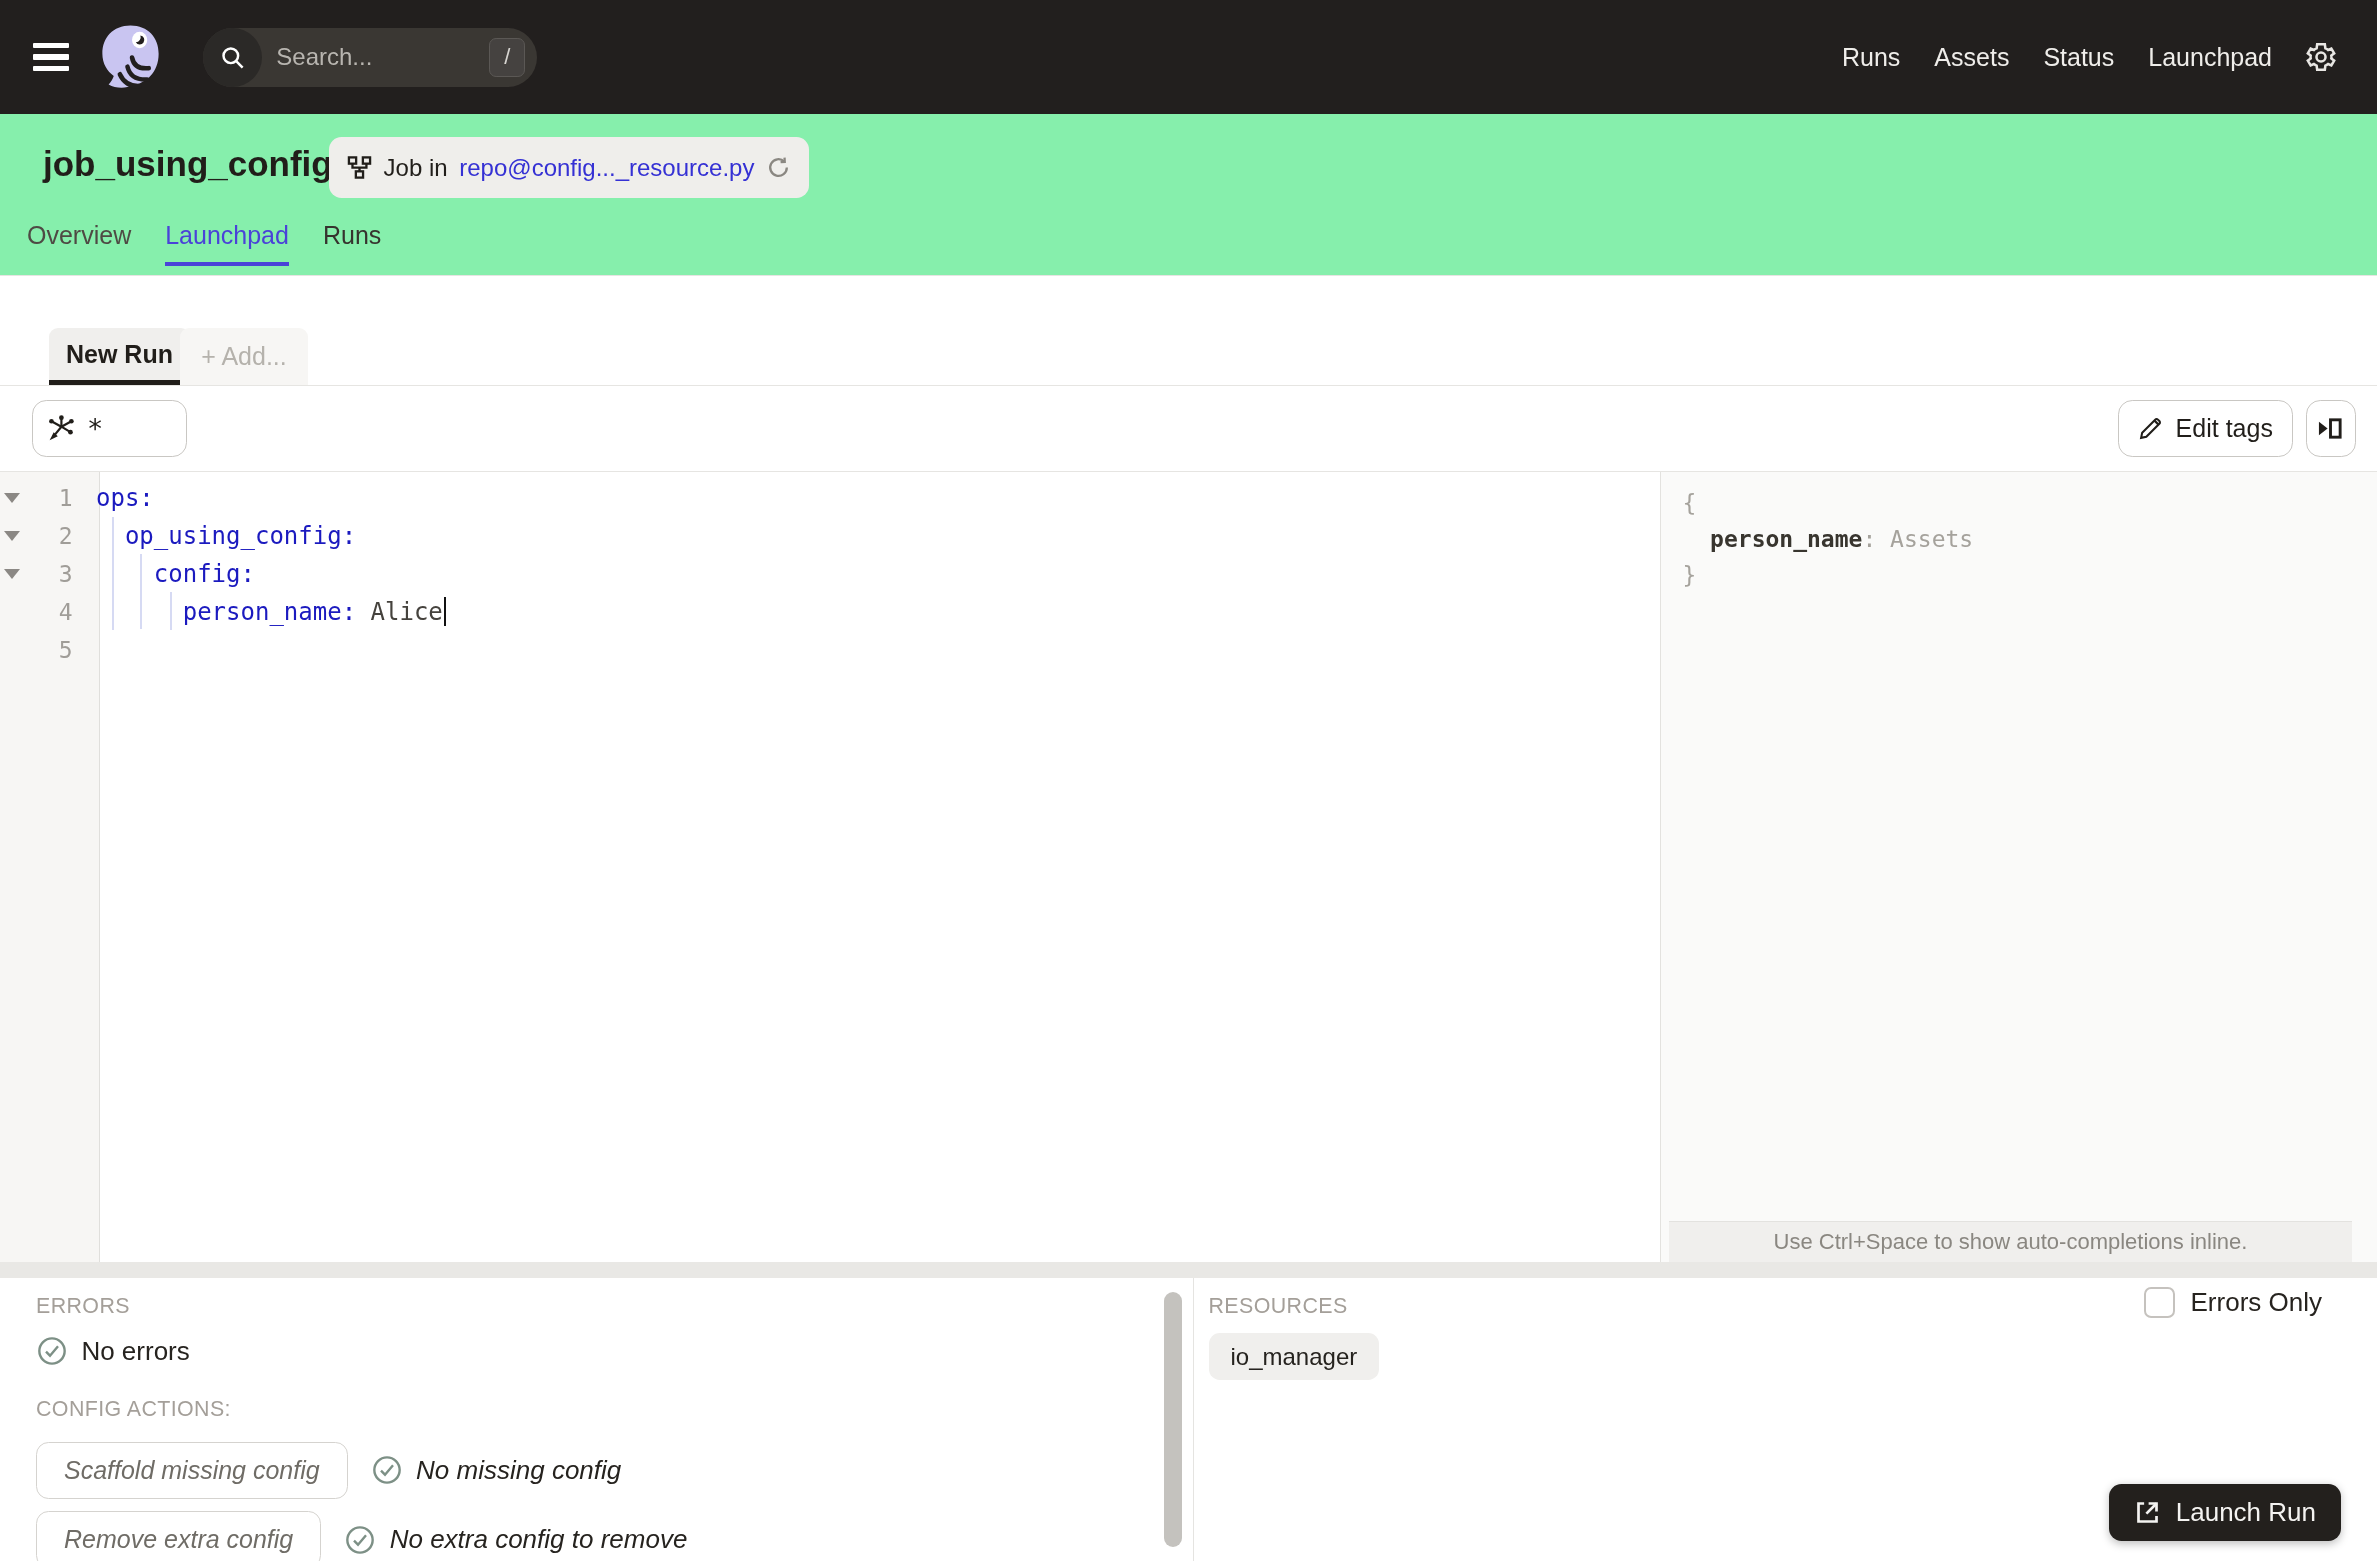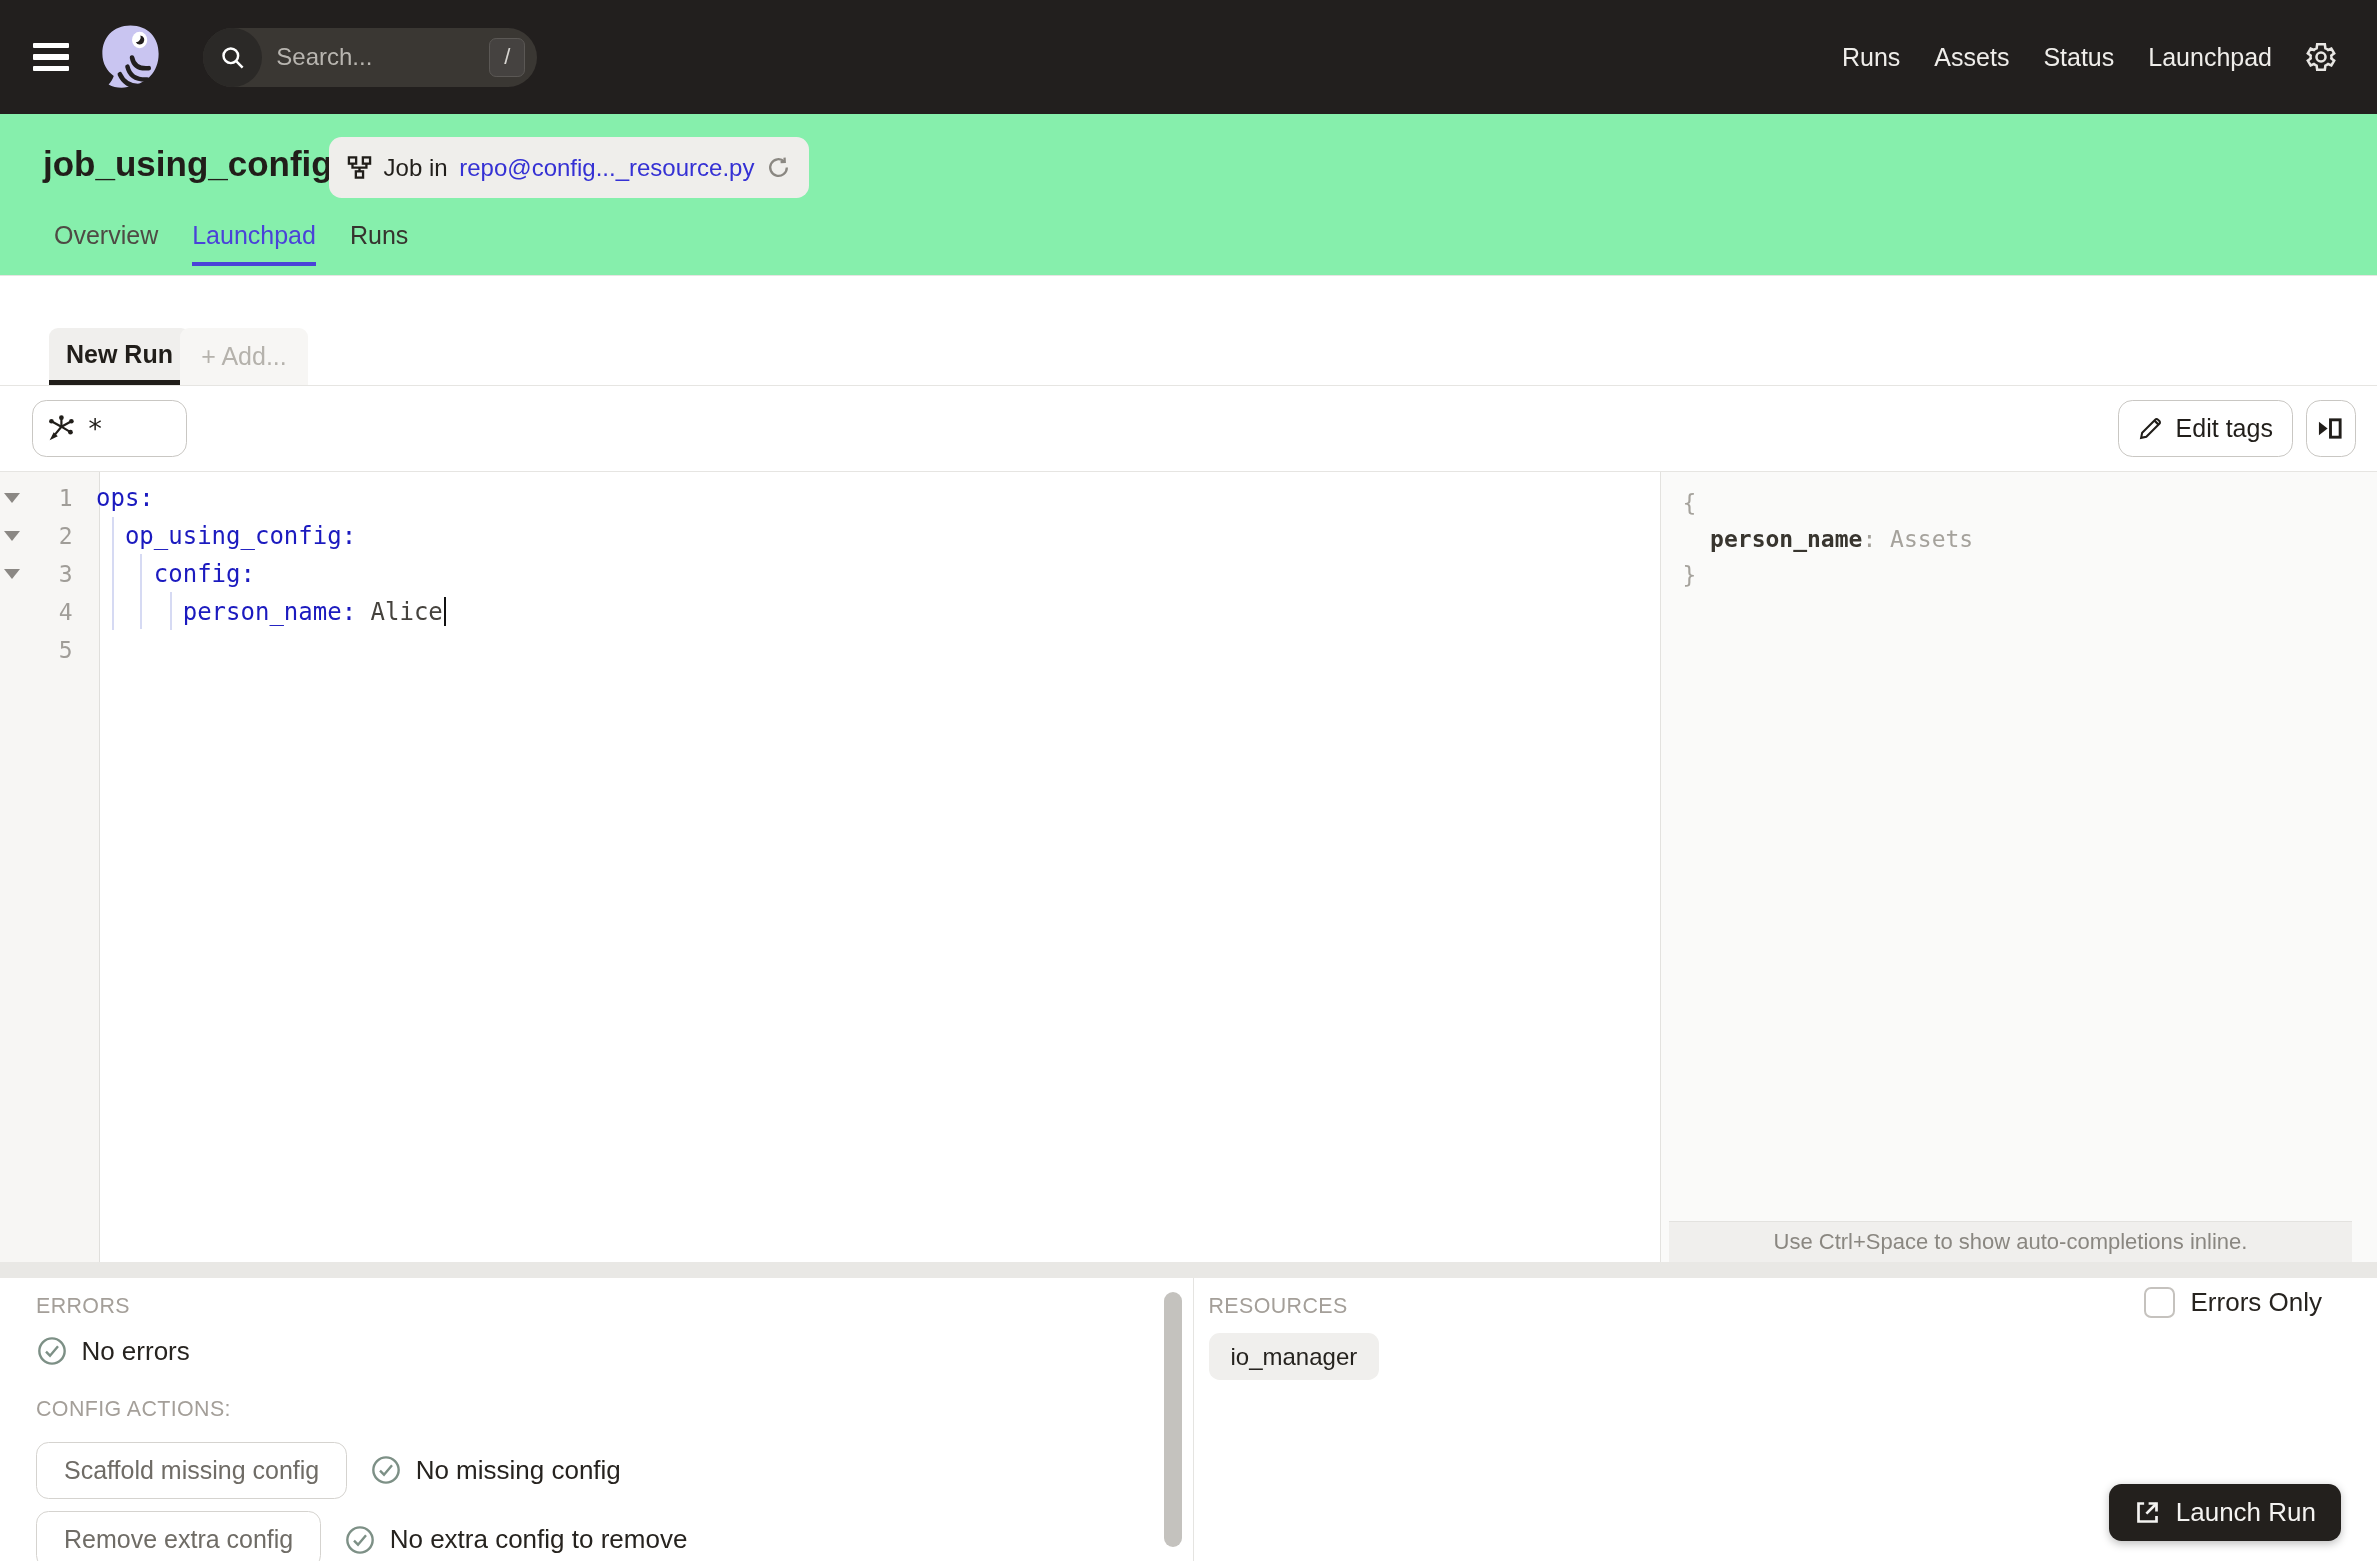--- a/index.html
+++ b/index.html
@@ -25,21 +25,21 @@
   .gear { margin-left:32px; }
 
   
   .header { position:absolute; top:114px; left:0; right:0; height:162px; background:#86efac;
             border-bottom:1.8px solid #E6E5E2; }
   .page-title { position:absolute; left:43px; top:30px; font-size:35px; font-weight:700; color:#211E1A; }
   .job-badge { position:absolute; left:329px; top:23px; height:61px; background:#EFEEEB;
                border-radius:12.5px; display:flex; align-items:center; gap:11.6px; padding:0 18px; }
   .job-badge-text { font-size:24px; color:#211E1A; }
   .job-badge-link { font-size:24px; color:#3531D4; cursor:pointer; }
-  .tabs { position:absolute; left:54px; bottom:9px; display:flex; gap:34px; }
+  .tabs { position:absolute; left:27px; bottom:9px; display:flex; gap:34px; }
   .tab { font-size:25px; padding-bottom:12.5px; border-bottom:4.5px solid transparent; cursor:pointer; color:#4E4A44; }
   .tab.active { color:#4A42D8; border-bottom-color:#4A42D8; }
   .tab.dark { color:#36332E; }
 
   
   .tabstrip { position:absolute; top:310px; left:0; right:0; height:76px; background:#fff;
               border-bottom:1.8px solid #E6E5E2; }
   .session-tab { position:absolute; bottom:0; height:57px; border-radius:9px 9px 0 0;
                  display:flex; align-items:center; justify-content:center; font-size:25px; cursor:pointer; }
   .session-tab.active { left:22px; width:141px; background:#F0EFED; color:#211E1A; font-weight:600;
@@ -89,21 +89,21 @@
   
   .splitter { position:absolute; top:1262px; left:0; right:0; height:16px; background:#E9E8E5; cursor:row-resize; }
 
   
   .bottom { position:absolute; top:1278px; left:0; right:0; bottom:0; background:#fff; }
   .bottom-left { position:absolute; left:0; top:0; bottom:0; width:1194px; border-right:1.8px solid #E5E4E1;
                  padding:16px 0 4px 36px; overflow:hidden; }
   .section-label { font-size:21.4px; color:#A49F99; letter-spacing:0.4px; }
   .status-row { display:flex; align-items:center; gap:13.4px; margin-top:16px; }
   .status-text { font-size:26px; color:#26231F; }
-  .action-row { display:flex; align-items:center; gap:23px; margin-top:19.6px; }
+  .action-row { display:flex; align-items:center; gap:23px; margin-top:19.6px;font-style:italic; }
   .action-btn { height:57px; border:1.8px solid #D5D3CF; border-radius:12.5px; background:#fff;
                 color:#6F6C66; font-size:25px; padding:0 27px; display:flex; align-items:center; cursor:pointer; }
   .action-status { display:flex; align-items:center; gap:13.4px; }
   .left-scrollthumb { position:absolute; left:1164px; top:14.3px; width:18px; height:255px;
                       background:#C4C2BE; border-radius:9px; }
   .bottom-right { position:absolute; left:1196px; right:25px; top:0; bottom:0; padding:16px 0 0 12.5px; }
   .cols { display:flex; }
   .col1 { width:274px; }
   .pill-row { display:flex; gap:12.5px; margin-top:14.3px; }
   .pill { background:#F0EFED; border-radius:10.7px; height:47px; padding:0 22px; font-size:24px;

